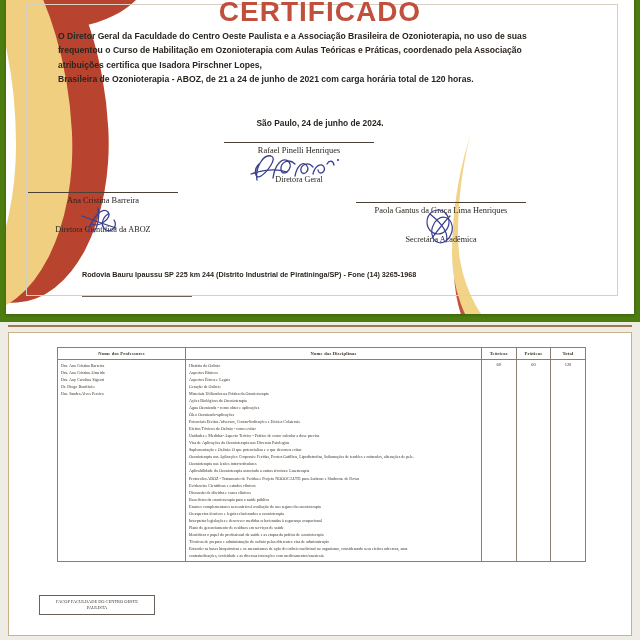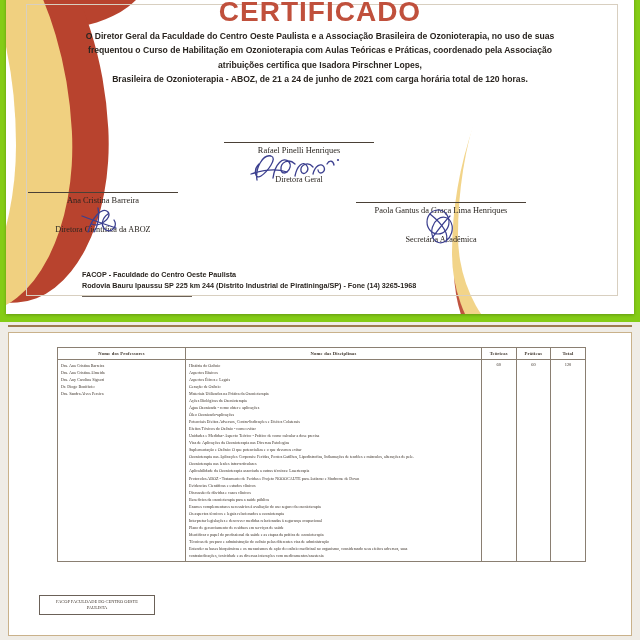--- a/index.html
+++ b/index.html
@@ -12,21 +12,21 @@
     overflow: hidden;
   }
 
   .scan { position: relative; width: 640px; height: 640px; background: #efece6; }
 
   
   .cert-page {
     position: absolute;
     left: 0; top: 0;
     width: 640px; height: 322px;
-    background: #84cc16;
+    background: #4d7c0f;
     overflow: hidden;
   }
   .cert-paper {
     position: absolute;
     left: 6px; top: -8px;
     width: 628px; height: 322px;
     background: #ffffff;
     box-shadow: 0 1px 3px rgba(0,0,0,.25);
     overflow: hidden;
   }
@@ -104,21 +104,20 @@
     letter-spacing: 1px;
     color: #c0503c;
     font-family: "Liberation Sans", sans-serif;
   }
 
   .cert-body {
     position: absolute;
     top: 38px;
     left: 52px;
     width: 524px;
-    text-align: center;
     font-size: 8.6px;
     line-height: 1.55;
     font-weight: bold;
     color: #2a2520;
   }
   .cert-body p { margin-bottom: 1px; }
 
   .cert-date {
     position: absolute;
     top: 126px; left: 0; right: 0;
@@ -279,20 +278,21 @@
 
         <div class="cert-title">CERTIFICADO</div>
 
         <div class="cert-body">
           <p>O Diretor Geral da Faculdade do Centro Oeste Paulista e a Associação Brasileira de Ozonioterapia, no uso de suas</p>
           <p>frequentou o Curso de Habilitação em Ozonioterapia com Aulas Teóricas e Práticas, coordenado pela Associação</p>
           <p>atribuições certifica que Isadora Pirschner Lopes,</p>
           <p>Brasileira de Ozonioterapia - ABOZ, de 21 a 24 de junho de 2021 com carga horária total de 120 horas.</p>
         </div>
 
+        <div class="cert-date">São Paulo, 24 de junho de 2024.</div>
 
         <div class="sig sig-center">
           <svg class="sig-mark" width="120" height="34" viewBox="0 0 120 34">
             <g fill="none" stroke="#3b3f8f" stroke-width="1.3" stroke-linecap="round">
               <path d="M18 30 C16 18, 24 4, 32 6 C39 8, 28 22, 22 26 C16 30, 14 20, 20 14"></path>
               <path d="M12 24 C24 20, 36 18, 48 22"></path>
               <path d="M34 28 C36 14, 44 6, 50 12 C55 18, 44 28, 42 20 C41 12, 50 8, 56 14"></path>
               <path d="M56 26 C58 16, 64 10, 68 16 C71 21, 64 27, 62 21 C61 15, 69 11, 74 17"></path>
               <path d="M74 24 C76 16, 82 12, 85 17 C87 22, 80 26, 79 20"></path>
               <path d="M88 14 C90 10, 94 10, 95 15"></path>
@@ -326,21 +326,20 @@
               <path d="M24 6 C34 14, 44 24, 40 34"></path>
               <path d="M26 30 C32 22, 40 12, 44 8"></path>
             </g>
           </svg>
           <div class="sig-line"></div>
           <div class="sig-name">Paola Gantus da Graça Lima Henriques</div>
           <div class="sig-role">Secretária Acadêmica</div>
         </div>
 
         <div class="cert-footer">
-          <div>FACOP - Faculdade do Centro Oeste Paulista</div>
           <div>Rodovia Bauru Ipaussu SP 225 km 244 (Distrito Industrial de Piratininga/SP) - Fone (14) 3265-1968</div>
         </div>
 
         <div class="cert-bottom-rule"></div>
       </div>
     </div>
   </div>
 
   <div class="page-gap"></div>
   <div class="page-gap-line"></div>

